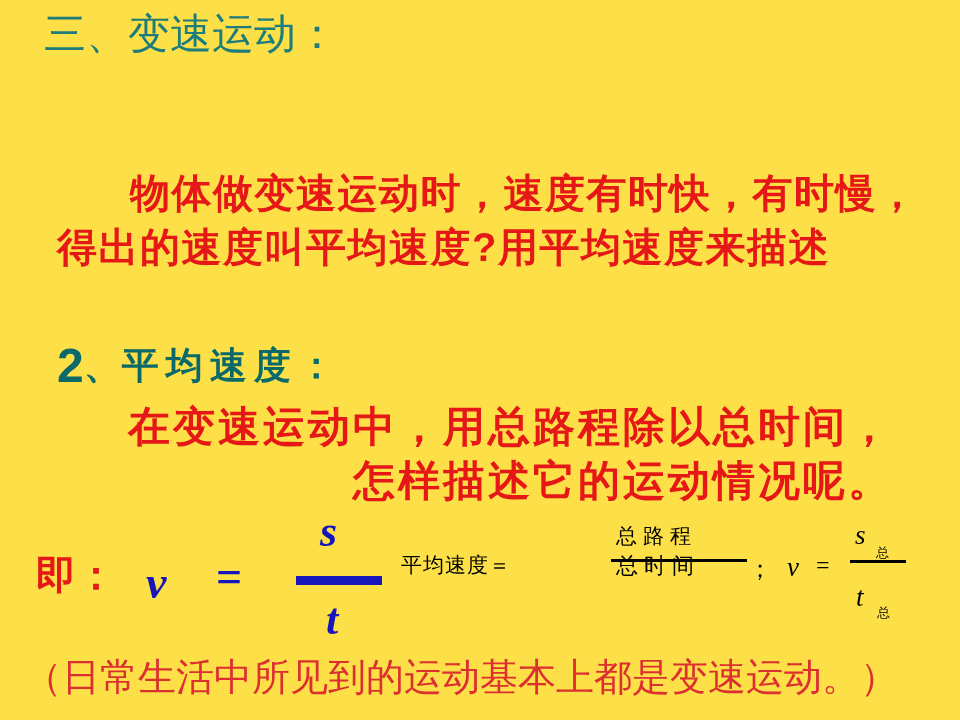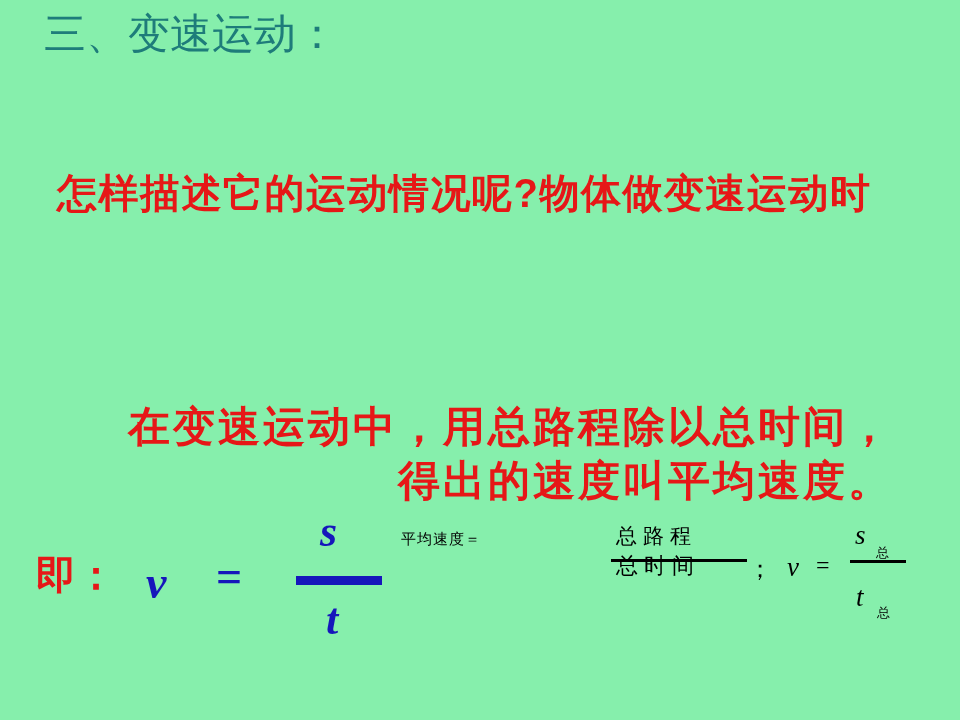--- a/index.html
+++ b/index.html
@@ -1,20 +1,20 @@
 <!DOCTYPE html>
 <html><head>
 <meta charset="utf-8">
 <style>
   html, body { margin: 0; padding: 0; background: #ffffff; }
   .slide {
     position: relative;
     width: 960px;
     height: 720px;
-    background: #86efac;
+    background: #fde047;
     overflow: hidden;
     font-family: "Liberation Serif", "DejaVu Serif", serif;
   }
   .abs { position: absolute; white-space: nowrap; }
 
   
   .title {
     left: 44px; top: 6px;
     font-size: 42px;
     color: #1e7c7a;
@@ -79,21 +79,21 @@
     font-size: 40px;
     color: #e61717;
   }
   .blue { color: #1616bb; }
   .bf-v  { left: 146px; top: 556px; font-size: 46px; font-style: italic; font-weight: bold; }
   .bf-eq { left: 216px; top: 550px; font-size: 46px; font-weight: bold; }
   .bf-s  { left: 320px; top: 506px; font-size: 44px; font-style: italic; font-weight: bold; }
   .bf-bar { left: 296px; top: 576px; width: 86px; height: 9px; background: #1616bb; }
   .bf-t  { left: 326px; top: 594px; font-size: 44px; font-style: italic; font-weight: bold; }
 
-  .mf-label { left: 401px; top: 530px; font-size: 15px; color: #000; letter-spacing: 1px; }
+  .mf-label { left: 401px; top: 551px; font-size: 21px; color: #000; letter-spacing: 1px; }
   .mf-num  { left: 616px; top: 522px; font-size: 21px; color: #000; letter-spacing: 6px; }
   .mf-bar  { left: 611px; top: 559px; width: 136px; height: 3px; background: #000; }
   .mf-den  { left: 616px; top: 551px; font-size: 22px; color: #000; letter-spacing: 6px; }
   .mf-semi { left: 748px; top: 553px; font-size: 24px; color: #000; }
 
   .sf-v   { left: 787px; top: 552px; font-size: 27px; font-style: italic; color: #000; }
   .sf-eq  { left: 816px; top: 552px; font-size: 24px; color: #000; }
   .sf-s   { left: 855px; top: 520px; font-size: 27px; font-style: italic; color: #000; }
   .sf-ssub{ left: 876px; top: 544px; font-size: 13px; color: #000; }
   .sf-bar { left: 850px; top: 560px; width: 56px; height: 3px; background: #000; }
@@ -109,27 +109,31 @@
 </style>
 </head>
 <body>
 
 <div class="slide">
 
   <div class="abs title">三、变速运动：</div>
 
 
   <div class="abs question">
-    <div>怎样描述它的运动情况呢?物体做变速运动时</div>
+    <div class="indent">物体做变速运动时，速度有时快，有时慢，</div>
+    <div>得出的速度叫平均速度?用平均速度来描述</div>
   </div>
 
+  <div class="abs heading2">
+    <span class="num2">2</span><span class="sep2">、</span><span class="label2">平均速度：</span>
+  </div>
 
   <div class="abs explanation">
     <div class="indent">在变速运动中，用总路程除以总时间，</div>
-    <div>得出的速度叫平均速度。</div>
+    <div>怎样描述它的运动情况呢。</div>
   </div>
 
   <div class="abs f-intro">即：</div>
 
   <div class="abs bf-v blue">v</div>
   <div class="abs bf-eq blue">=</div>
   <div class="abs bf-s blue">s</div>
   <div class="abs bf-bar"></div>
   <div class="abs bf-t blue">t</div>
 
@@ -140,14 +144,15 @@
   <div class="abs mf-semi">；</div>
 
   <div class="abs sf-v">v</div>
   <div class="abs sf-eq">=</div>
   <div class="abs sf-s">s</div>
   <div class="abs sf-ssub">总</div>
   <div class="abs sf-bar"></div>
   <div class="abs sf-t">t</div>
   <div class="abs sf-tsub">总</div>
 
+  <div class="abs note">（日常生活中所见到的运动基本上都是变速运动。）</div>
 
 </div>
 
 </body></html>

